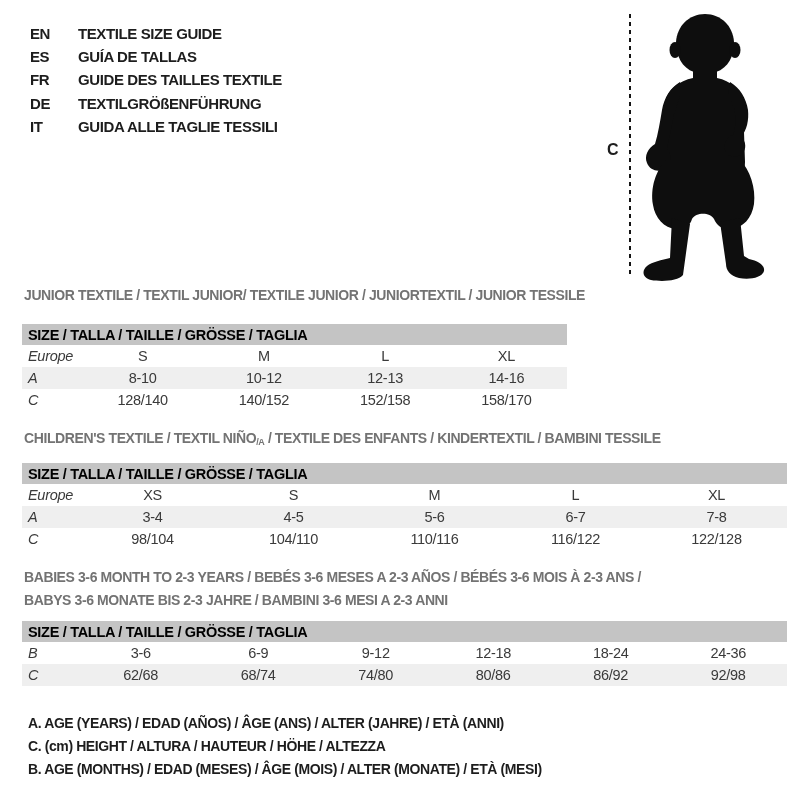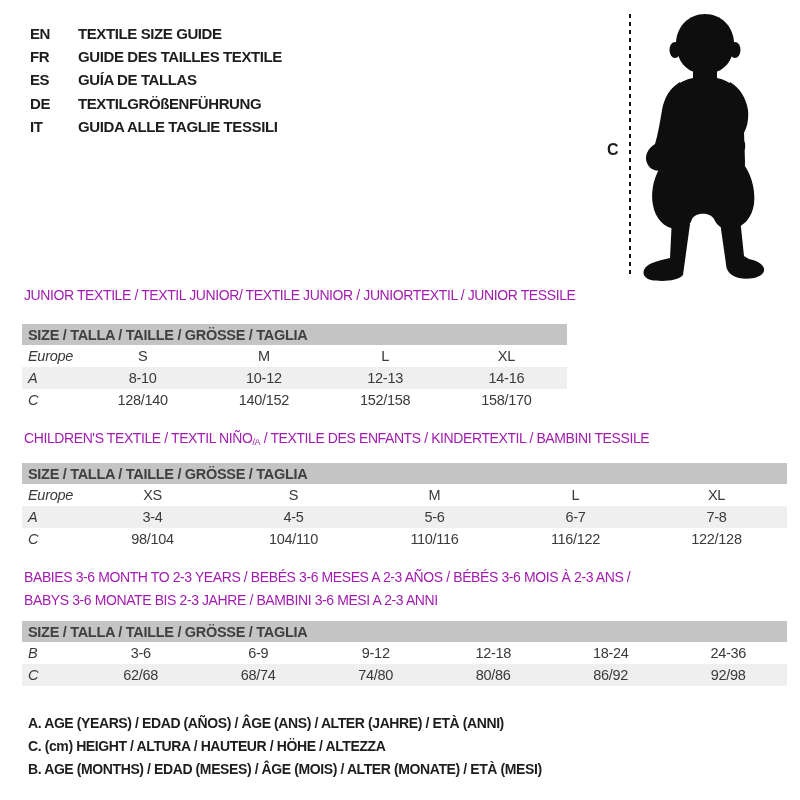--- a/index.html
+++ b/index.html
@@ -16,61 +16,61 @@
   
   .figure-area { position:absolute; left:600px; top:0; width:200px; height:295px; }
   .c-label { position:absolute; left:7px; top:141px; font-size:16px; font-weight:700; }
   .measure-line {
     position:absolute; left:29px; top:14px; width:2px; height:264px;
     background-image:repeating-linear-gradient(to bottom, #141414 0 4px, transparent 4px 8px);
   }
   .silhouette { position:absolute; left:36px; top:12px; }
 
   
-  .sec-title { position:absolute; left:24px; font-size:14px; font-weight:400; letter-spacing:-0.4px; color:#a21caf; white-space:nowrap; }
+  .sec-title { position:absolute; left:24px; font-size:14px; font-weight:700; letter-spacing:-0.4px; color:#737373; white-space:nowrap; }
   .sec-title.two-line { line-height:22.5px; white-space:normal; width:640px; }
   sub.sub-small { font-size:9px; vertical-align:baseline; position:relative; top:2px; }
 
   
   table.size-table {
     position:absolute; left:22px; border-collapse:collapse; table-layout:fixed;
     font-size:14.5px; letter-spacing:-0.3px; color:#3a3a3a;
   }
   table.t1 { top:324px; width:545px; }
   table.t2 { top:463px; width:765px; }
   table.t3 { top:621px; width:765px; }
   col.label-col { width:60px; }
   tr.band td {
     background:#c4c4c4; height:21px; text-align:left; padding:0 0 0 6px;
-    font-weight:700; color:#404040; font-size:14.5px;
+    font-weight:700; color:#000000; font-size:14.5px;
   }
   tbody th { text-align:left; padding:0 0 0 6px; font-weight:400; height:22px;font-style:italic; }
   tbody td { text-align:center; padding:0; height:22px; }
   tbody tr:nth-child(2) { background:#efefef; }
 
   
   .footnotes { position:absolute; left:28px; top:712px; font-size:14px; font-weight:700; letter-spacing:-0.4px; line-height:23px; }
 </style>
 </head>
 <body>
 
 <div class="page">
 
   <div class="lang-list">
     <div class="lang-row">
       <span class="lang-code">EN</span>
       <span class="lang-title">TEXTILE SIZE GUIDE</span>
     </div>
     <div class="lang-row">
+      <span class="lang-code">ES</span>
+      <span class="lang-title">GUÍA DE TALLAS</span>
+    </div>
+    <div class="lang-row">
       <span class="lang-code">FR</span>
       <span class="lang-title">GUIDE DES TAILLES TEXTILE</span>
-    </div>
-    <div class="lang-row">
-      <span class="lang-code">ES</span>
-      <span class="lang-title">GUÍA DE TALLAS</span>
     </div>
     <div class="lang-row">
       <span class="lang-code">DE</span>
       <span class="lang-title">TEXTILGRÖßENFÜHRUNG</span>
     </div>
     <div class="lang-row">
       <span class="lang-code">IT</span>
       <span class="lang-title">GUIDA ALLE TAGLIE TESSILI</span>
     </div>
   </div>

